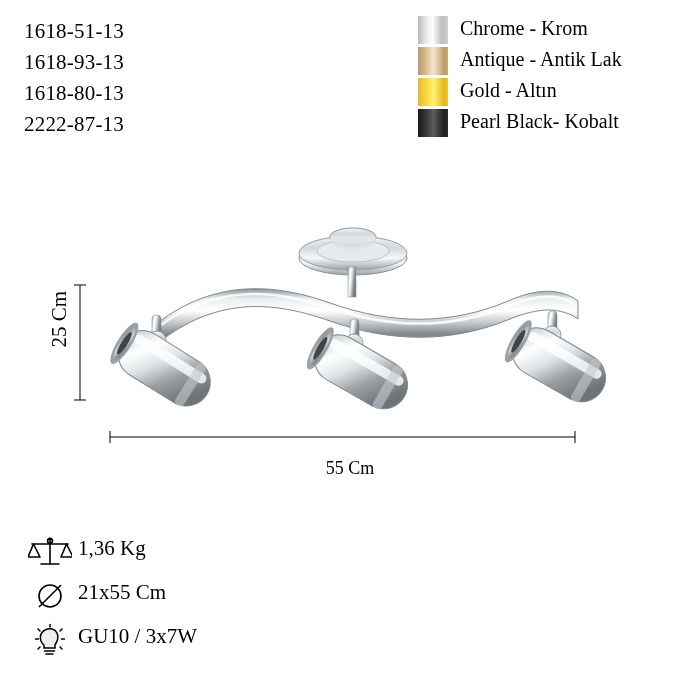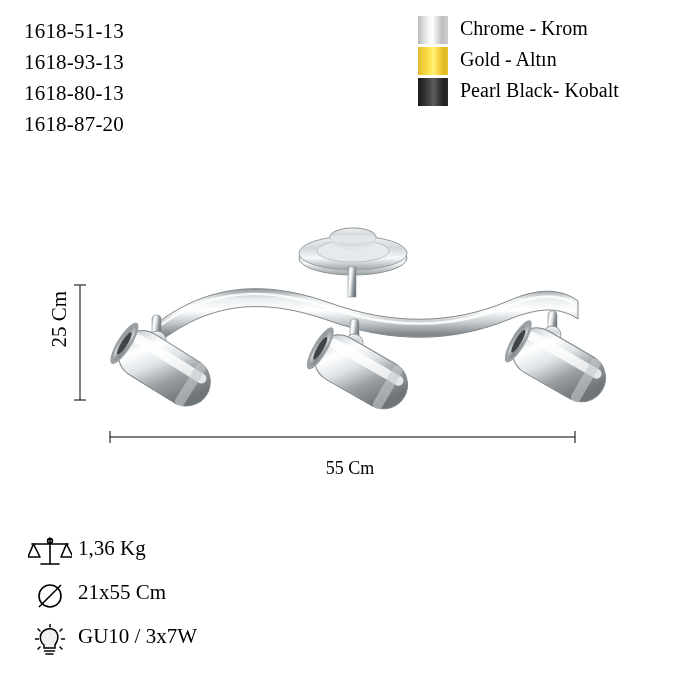--- a/index.html
+++ b/index.html
@@ -137,27 +137,31 @@
 </style>
 </head>
 <body>
 
 <div class="sheet">
 
   <div class="codes">
     <div class="code-line">1618-51-13</div>
     <div class="code-line">1618-93-13</div>
     <div class="code-line">1618-80-13</div>
-    <div class="code-line">1618-87-20</div>
+    <div class="code-line">2222-87-13</div>
   </div>
 
   <div class="finishes">
     <div class="finish-row">
       <span class="swatch sw-chrome"></span>
       <span class="finish-label">Chrome - Krom</span>
+    </div>
+    <div class="finish-row">
+      <span class="swatch sw-antique"></span>
+      <span class="finish-label">Antique - Antik Lak</span>
     </div>
     <div class="finish-row">
       <span class="swatch sw-gold"></span>
       <span class="finish-label">Gold - Altın</span>
     </div>
     <div class="finish-row">
       <span class="swatch sw-black"></span>
       <span class="finish-label">Pearl Black- Kobalt</span>
     </div>
   </div>

